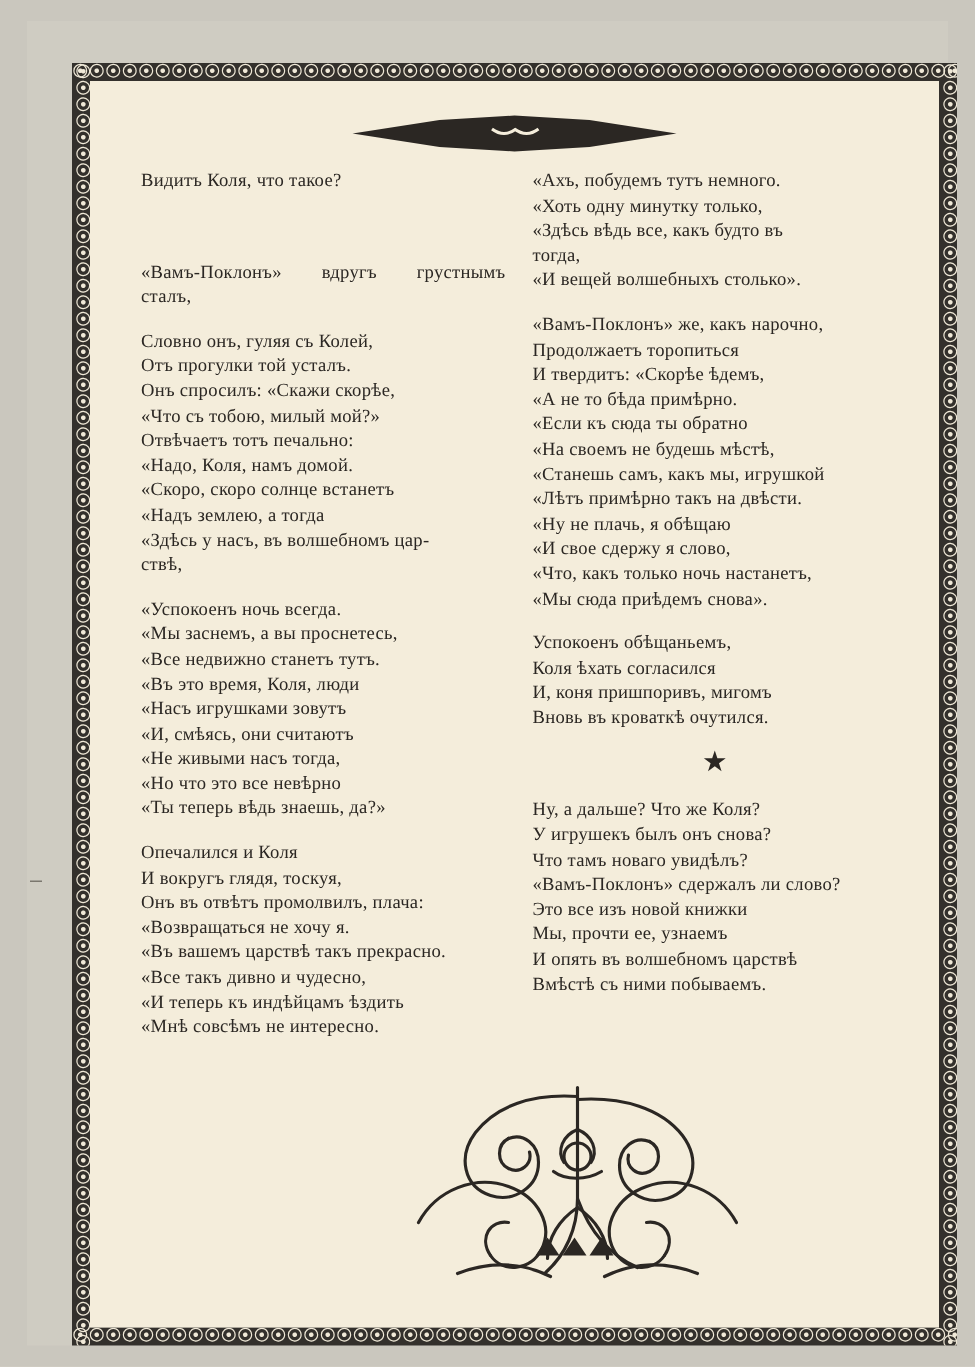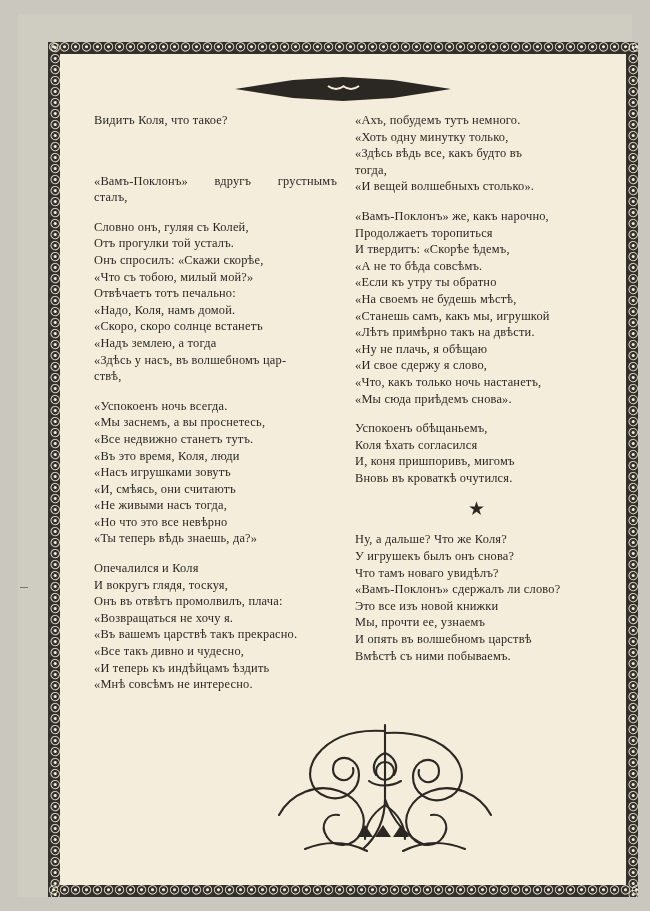--- a/index.html
+++ b/index.html
@@ -227,22 +227,22 @@
               <div class="line">«Ахъ, побудемъ тутъ немного.</div>
               <div class="line">«Хоть одну минутку только,</div>
               <div class="line">«Здѣсь вѣдь все, какъ будто въ</div>
               <div class="line indent-r">тогда,</div>
               <div class="line">«И вещей волшебныхъ столько».</div>
             </div>
             <div class="stanza">
               <div class="line">«Вамъ-Поклонъ» же, какъ нарочно,</div>
               <div class="line">Продолжаетъ торопиться</div>
               <div class="line">И твердитъ: «Скорѣе ѣдемъ,</div>
-              <div class="line">«А не то бѣда совсѣмъ.</div>
-              <div class="line">«Если къ утру ты обратно</div>
+              <div class="line">«А не то бѣда примѣрно.</div>
+              <div class="line">«Если къ сюда ты обратно</div>
               <div class="line">«На своемъ не будешь мѣстѣ,</div>
               <div class="line">«Станешь самъ, какъ мы, игрушкой</div>
               <div class="line">«Лѣтъ примѣрно такъ на двѣсти.</div>
               <div class="line">«Ну не плачь, я обѣщаю</div>
               <div class="line">«И свое сдержу я слово,</div>
               <div class="line">«Что, какъ только ночь настанетъ,</div>
               <div class="line">«Мы сюда приѣдемъ снова».</div>
             </div>
             <div class="stanza">
               <div class="line">Успокоенъ обѣщаньемъ,</div>

